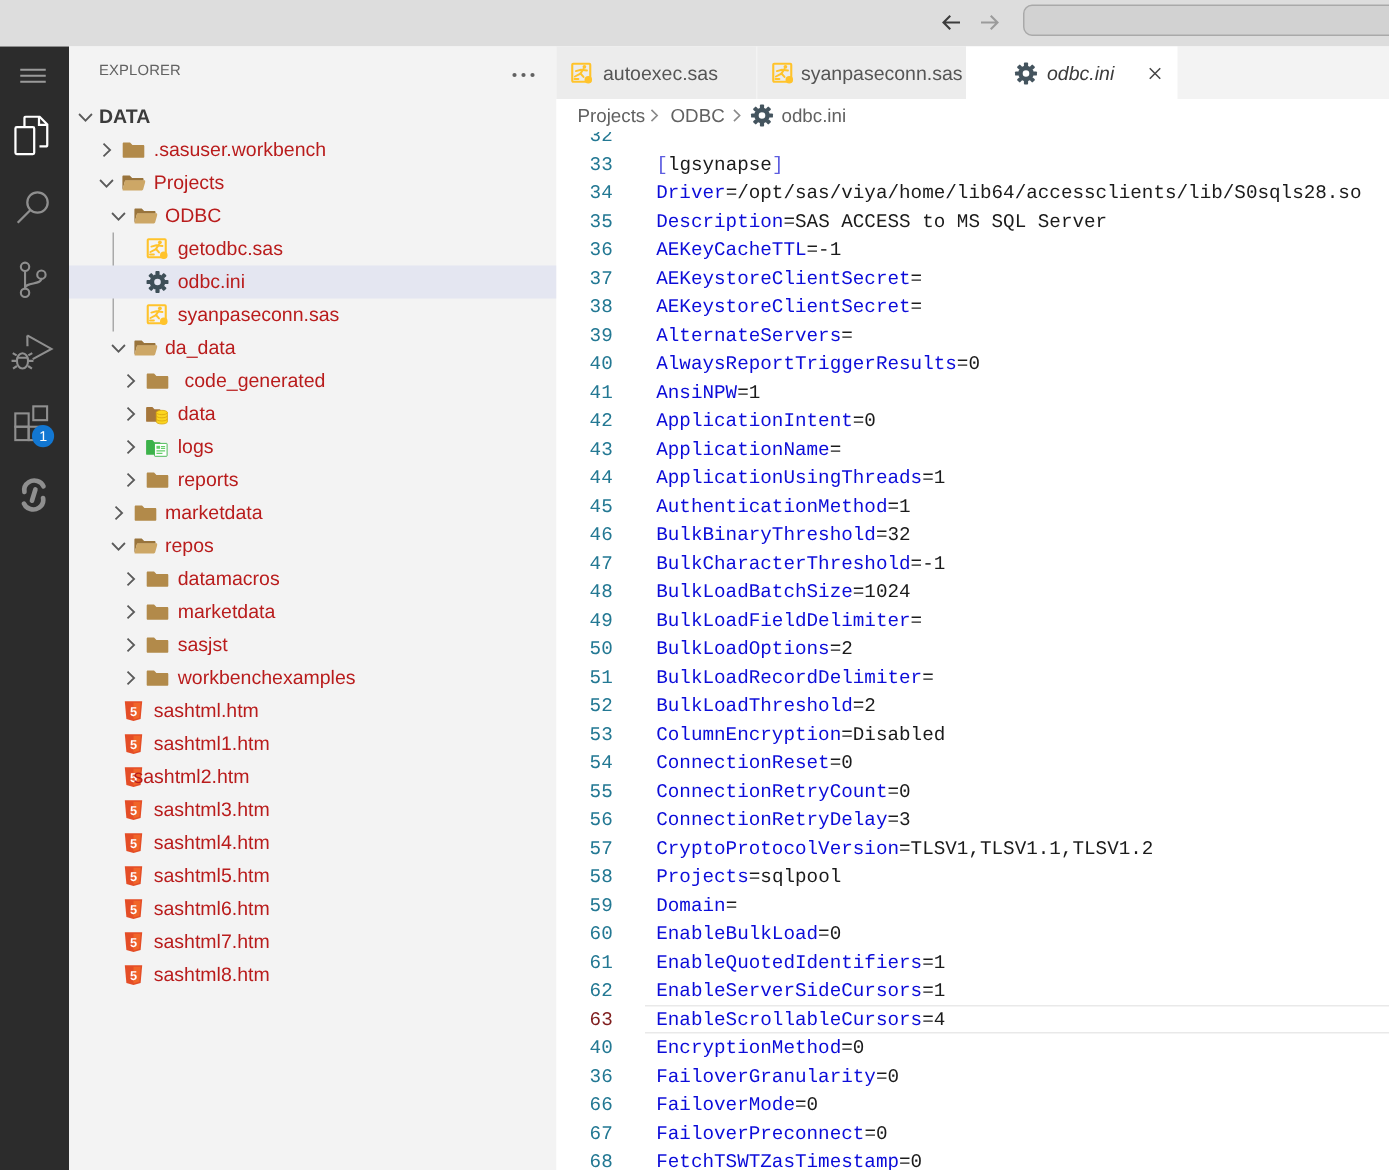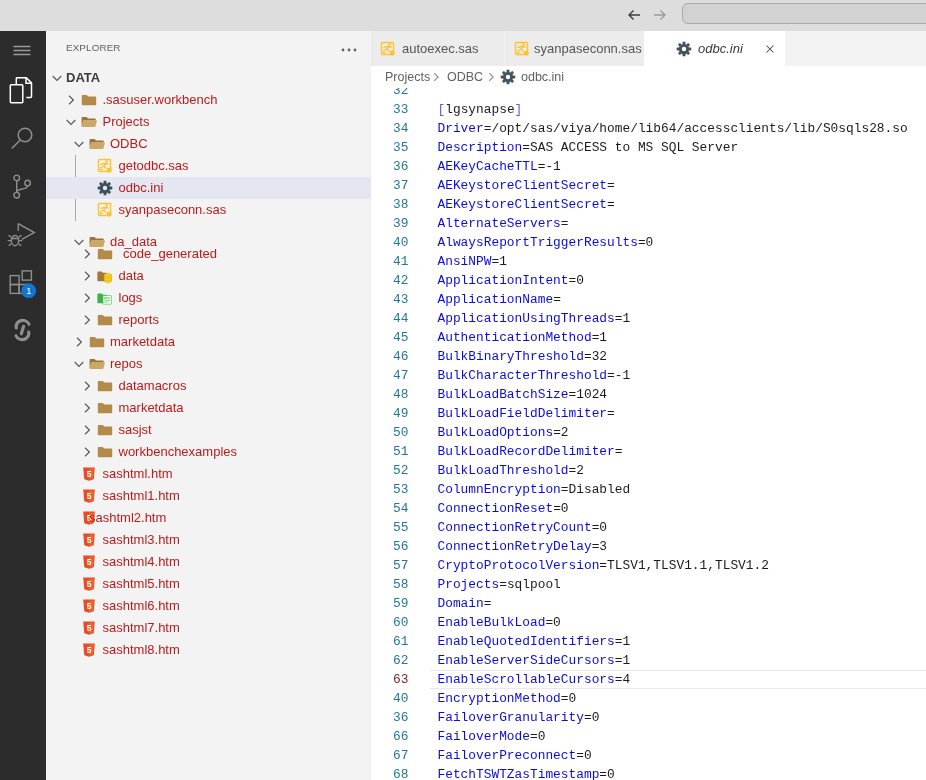--- a/index.html
+++ b/index.html
@@ -168,21 +168,21 @@
             <path d="M8.9 5.1L6.9 8.1L3.3 10"></path>
             <path d="M3.9 6.4L7.2 5.5L11.3 6"></path>
             <path d="M7 8L9 10.3"></path>
             <path d="M3 11.6h2.6"></path>
           </g>
           <circle cx="9.6" cy="3.5" r="1.25" fill="#ffc32b"></circle>
           <circle cx="12.2" cy="12.1" r="2.5" fill="#ffc32b"></circle>
         </svg>
         <span class="lbl" style="left:72.5px">syanpaseconn.sas</span>
       </div>
-      <div class="row" style="top:200px">
+      <div class="row" style="top:190px">
         <svg class="tw" style="left:25px" width="16" height="16" viewBox="0 0 16 16" fill="none" stroke="#5a5a5a" stroke-width="1.2">
           <path d="M3.7 6L8 10.4L12.3 6"></path>
         </svg>
         <svg style="left:43px" width="16" height="16" viewBox="0 0 16 16">
           <path fill="#99743c" d="M1.3 3h4.2l1.6 1.6h6.9c.4 0 .7.3.7.7v1.2H2.4L.8 12.2l-.2-.2V3.7c0-.4.3-.7.7-.7z"></path>
           <path fill="#cda766" d="M2.9 6.2h12.3c.5 0 .8.4.7.9l-1.5 5.3c-.1.3-.4.6-.8.6H1.2c-.4 0-.6-.3-.5-.7l1.5-5.5c.1-.3.4-.6.7-.6z"></path>
         </svg>
         <span class="lbl" style="left:64px">da_data</span>
       </div>
       <div class="row" style="top:212px">

